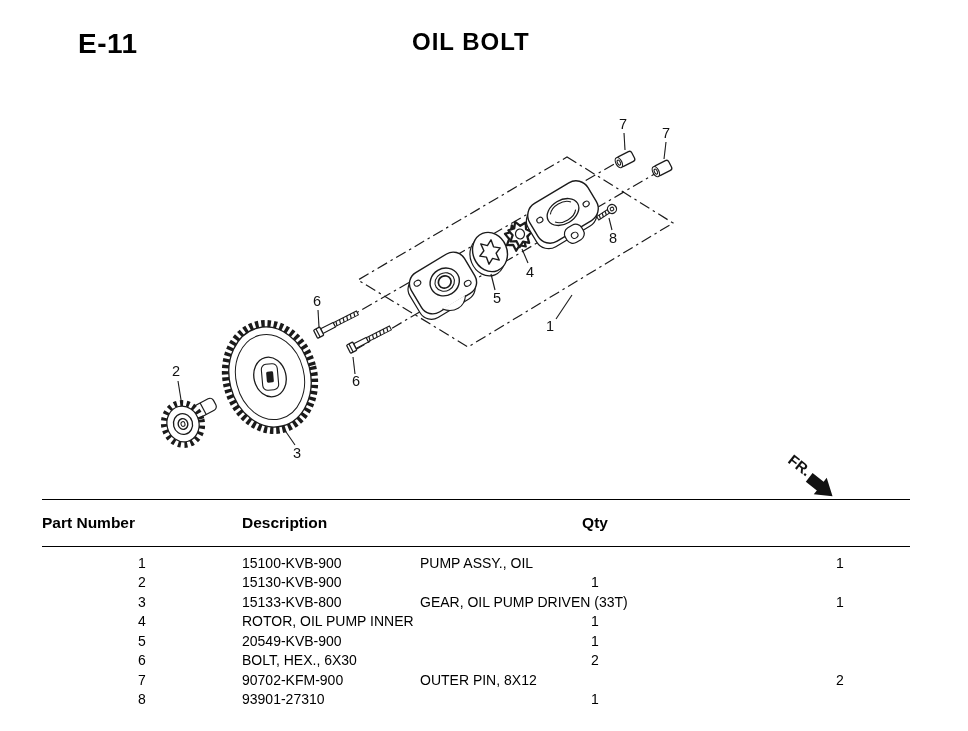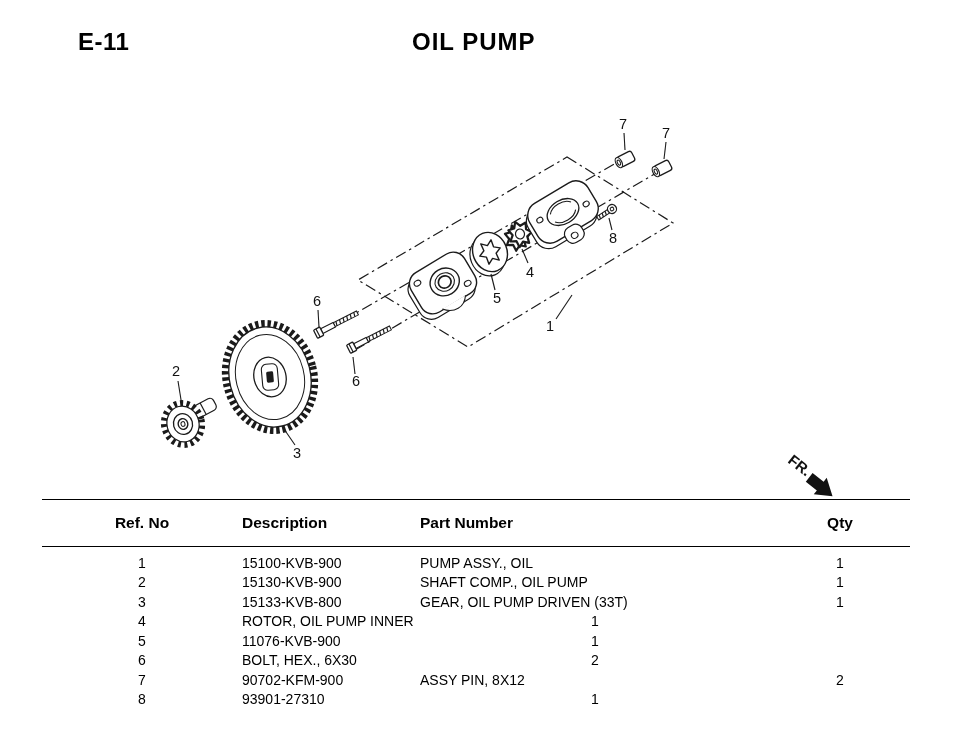--- a/index.html
+++ b/index.html
@@ -1,21 +1,21 @@
 <!DOCTYPE html>
 <html><head>
 <meta charset="utf-8">
 <style>
   * { margin: 0; padding: 0; box-sizing: border-box; }
   html, body { width: 968px; height: 731px; background: #ffffff; overflow: hidden; }
   body { font-family: "Liberation Sans", sans-serif; color: #000; position: relative; }
 
   .page-code {
     position: absolute; left: 78px; top: 28px;
-    font-size: 24px; font-weight: bold; letter-spacing: 0.5px;
+    font-size: 28px; font-weight: bold; letter-spacing: 0.5px;
   }
   .page-title {
     position: absolute; left: 412px; top: 28px;
     font-size: 24px; font-weight: bold; letter-spacing: 1px;
   }
 
   #diagram-svg { position: absolute; left: 0; top: 0; }
 
   .parts-table {
     position: absolute; left: 42px; top: 499px; width: 868px;
@@ -37,21 +37,21 @@
     height: 19.5px;
     font-size: 14px;
   }
   .cell-center { text-align: center; }
   .cell-left { text-align: left; }
 </style>
 </head>
 <body>
 
 <div class="page-code">E-11</div>
-<div class="page-title">OIL PUMP</div>
+<div class="page-title">OIL BOLT</div>
 
 <svg id="diagram-svg" width="968" height="731" viewBox="0 0 968 731" stroke="#1b1b1b" fill="none" stroke-width="1.2">
 
   <g stroke-dasharray="11 4 2.5 4">
     <line x1="325" y1="331" x2="630" y2="155"></line>
     <line x1="355" y1="350" x2="668" y2="166"></line>
   </g>
 
   <path d="M567,157 L673,223 L468,347 L358,280 Z" stroke-dasharray="11 4 2.5 4"></path>
 
@@ -187,63 +187,61 @@
   </g>
 
   <g transform="translate(787,462) rotate(38)">
     <text x="0" y="0" font-size="15" font-weight="bold" fill="#111" stroke="none" font-family="Liberation Sans, sans-serif">FR.</text>
     <polygon points="27,-7 41,-7 41,-12 57,-1 41,9 41,4 27,4" fill="#111" stroke="none"></polygon>
   </g>
 </svg>
 
 <div class="parts-table">
   <div class="table-header">
-    <div class="cell-center">Ref. No</div>
+    <div class="cell-left">Part Number</div>
     <div class="cell-left">Description</div>
-    <div class="cell-left">Part Number</div>
     <div class="cell-center">Qty</div>
   </div>
   <div class="table-body">
     <div class="table-row">
       <div class="cell-center">1</div>
       <div class="cell-left">15100-KVB-900</div>
       <div class="cell-left">PUMP ASSY., OIL</div>
       <div class="cell-center">1</div>
     </div>
     <div class="table-row">
       <div class="cell-center">2</div>
       <div class="cell-left">15130-KVB-900</div>
-      <div class="cell-left">SHAFT COMP., OIL PUMP</div>
       <div class="cell-center">1</div>
     </div>
     <div class="table-row">
       <div class="cell-center">3</div>
       <div class="cell-left">15133-KVB-800</div>
       <div class="cell-left">GEAR, OIL PUMP DRIVEN (33T)</div>
       <div class="cell-center">1</div>
     </div>
     <div class="table-row">
       <div class="cell-center">4</div>
       <div class="cell-left">ROTOR, OIL PUMP INNER</div>
       <div class="cell-center">1</div>
     </div>
     <div class="table-row">
       <div class="cell-center">5</div>
-      <div class="cell-left">11076-KVB-900</div>
+      <div class="cell-left">20549-KVB-900</div>
       <div class="cell-center">1</div>
     </div>
     <div class="table-row">
       <div class="cell-center">6</div>
       <div class="cell-left">BOLT, HEX., 6X30</div>
       <div class="cell-center">2</div>
     </div>
     <div class="table-row">
       <div class="cell-center">7</div>
       <div class="cell-left">90702-KFM-900</div>
-      <div class="cell-left">ASSY PIN, 8X12</div>
+      <div class="cell-left">OUTER PIN, 8X12</div>
       <div class="cell-center">2</div>
     </div>
     <div class="table-row">
       <div class="cell-center">8</div>
       <div class="cell-left">93901-27310</div>
       <div class="cell-center">1</div>
     </div>
   </div>
 </div>
 

